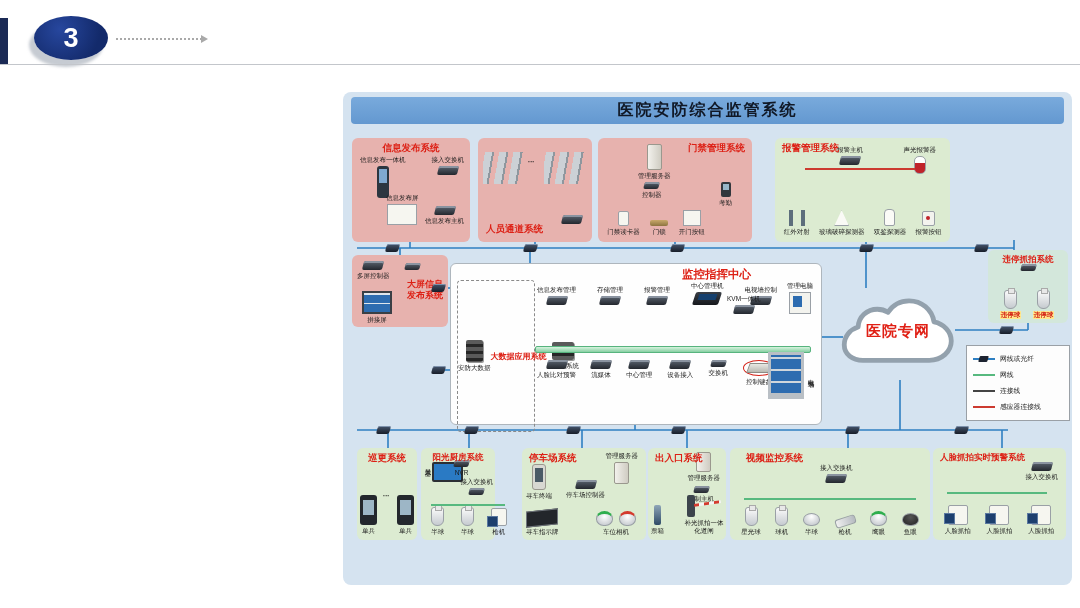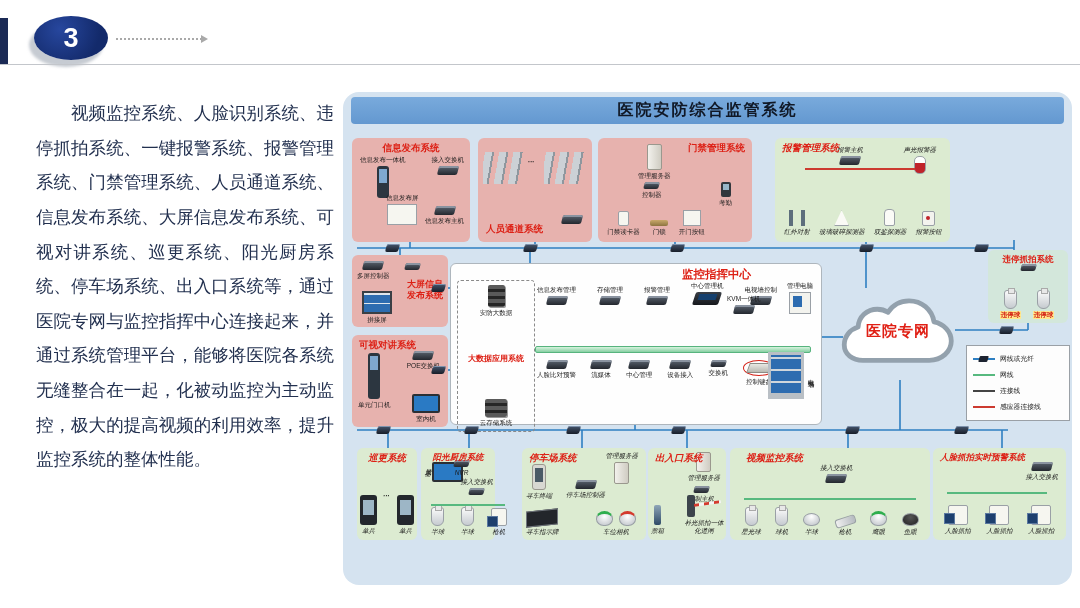--- a/index.html
+++ b/index.html
@@ -16,30 +16,30 @@
   .dotline:after{content:"";position:absolute;right:-6px;top:-5px;border-left:7px solid #a9a9a9;
     border-top:4px solid transparent;border-bottom:4px solid transparent;}
   .h-title{position:absolute;left:212px;top:24px;font-size:22px;font-weight:bold;color:#8b8b8b;letter-spacing:3px;}
   .h-rule{position:absolute;left:0;top:64px;width:1080px;border-top:1px solid #c3c6cb;}
 
   
   .intro{position:absolute;left:36px;top:96px;width:298px;font-size:17.5px;line-height:1.98;
     color:#22304f;text-align:justify;text-indent:2em;font-weight:500;}
 
   
-  #dg{position:absolute;left:343px;top:92px;width:729px;height:493px;background:#d5e3f0;border-radius:16px;}
+  #dg{position:absolute;left:343px;top:92px;width:729px;height:493px;background:#d5e3f0;border-radius:8px;}
   #wires{position:absolute;left:0;top:0;width:729px;height:493px;z-index:0;pointer-events:none;}
   .dg-title{position:absolute;left:8px;top:5px;width:713px;height:27px;background:linear-gradient(#79aadc,#6398d0);
     border-radius:4px;display:flex;align-items:center;justify-content:center;
     font-size:16px;font-weight:bold;color:#101826;letter-spacing:2px;z-index:1;}
 
   
   .sec{position:absolute;border-radius:6px;z-index:1;}
   .pink{background:#e7b2ae;}
-  .green{background:#dcebd1;font-style:italic;}
+  .green{background:#dcebd1;}
   .mint{background:#d3e7db;}
   .whitebox{background:#fefefe;border:1px solid #aeb6bd;}
   .sec-title{position:absolute;font-size:9.5px;font-weight:bold;color:#dd2015;white-space:nowrap;z-index:3;}
   .t-c{top:4px;left:50%;transform:translateX(-50%);}
   .t-l{top:4px;left:7px;}
   .t-r{top:4px;right:7px;}
   .t-bl{bottom:6px;left:8px;}
   .sec-body{position:absolute;inset:0;z-index:2;}
 
   
@@ -116,21 +116,21 @@
 
   
   .gwire{position:absolute;background:#57b97f;z-index:1;}
   .rwire{position:absolute;background:#cc3a30;z-index:1;}
 
   
   .cc-busbar{position:absolute;left:84px;right:10px;top:82px;height:5px;z-index:2;
     background:linear-gradient(#d7f3de,#86cfa2);border:1px solid #57b47e;border-radius:2px;}
   .cc-row{position:absolute;display:flex;justify-content:space-between;z-index:2;}
   .bigdata{position:absolute;left:6px;top:16px;width:76px;height:142px;border:1px dashed #8a8a8a;border-radius:4px;
-    display:flex;flex-direction:column;align-items:center;justify-content:space-between;padding:4px 0;z-index:2;}
+    display:flex;flex-direction:row;align-items:center;padding:4px 0;z-index:2;}
   .bd-title{font-size:8px;font-weight:bold;color:#dd2015;white-space:nowrap;}
   .tvwall{position:absolute;right:6px;top:88px;display:flex;gap:2px;align-items:center;z-index:2;}
   .vlab{writing-mode:vertical-rl;font-size:6.5px;color:#1a1a1a;letter-spacing:1px;}
 
   
   .cloud{position:absolute;left:495px;top:191px;width:120px;height:97px;z-index:1;}
   .cloud-label{position:absolute;inset:0;display:flex;align-items:center;justify-content:center;
     font-size:15px;font-weight:bold;color:#e02015;letter-spacing:1px;z-index:2;}
 
   
@@ -146,21 +146,20 @@
 
 <div id="slide">
 
   <div class="corner-wedge"></div>
   <div class="badge">
     <span>3</span>
   </div>
   <div class="dotline"></div>
   <div class="h-rule"></div>
 
-  <div class="intro">视频监控系统、人脸识别系统、违停抓拍系统、一键报警系统、报警管理系统、门禁管理系统、人员通道系统、信息发布系统、大屏信息发布系统、可视对讲系统、巡更系统、阳光厨房系统、停车场系统、出入口系统等，通过医院专网与监控指挥中心连接起来，并通过系统管理平台，能够将医院各系统无缝整合在一起，化被动监控为主动监控，极大的提高视频的利用效率，提升监控系统的整体性能。</div>
 
   <div id="dg">
 
     <svg id="wires" viewBox="0 0 729 493">
       <g stroke="#2e7fc2" stroke-width="1.6">
         <line x1="14" y1="156" x2="671" y2="156"></line>
         <line x1="67" y1="150" x2="67" y2="156"></line>
         <line x1="192" y1="150" x2="192" y2="156"></line>
         <line x1="332" y1="150" x2="332" y2="156"></line>
         <line x1="523" y1="150" x2="523" y2="156"></line>
@@ -328,37 +327,20 @@
           <span class="dl">多屏控制器</span>
         </div>
         <span class="ic ic-chip sm" style="position:absolute;right:28px;top:8px"></span>
         <div class="dev" style="position:absolute;left:10px;bottom:3px">
           <span class="ic ic-wall2"></span>
           <span class="dl">拼接屏</span>
         </div>
       </div>
     </div>
 
-    <div class="sec pink" style="left:9px;top:243px;width:96px;height:92px">
-      <div class="sec-title t-l">可视对讲系统</div>
-      <div class="sec-body">
-        <div class="dev" style="position:absolute;left:6px;top:18px">
-          <span class="ic ic-kiosk" style="height:46px"></span>
-          <span class="dl">单元门口机</span>
-        </div>
-        <div class="dev" style="position:absolute;right:8px;top:16px">
-          <span class="ic ic-chip"></span>
-          <span class="dl">POE交换机</span>
-        </div>
-        <div class="dev" style="position:absolute;right:8px;bottom:4px">
-          <span class="ic ic-screen" style="width:24px;height:15px"></span>
-          <span class="dl">室内机</span>
-        </div>
-      </div>
-    </div>
 
     <div class="sec whitebox" style="left:107px;top:171px;width:370px;height:160px">
       <div class="sec-title" style="right:70px;top:3px;font-size:11.5px">监控指挥中心</div>
 
       <div class="bigdata">
         <div class="dev">
           <span class="ic ic-server"></span>
           <span class="dl">安防大数据</span>
         </div>
         <div class="bd-title">大数据应用系统</div>

